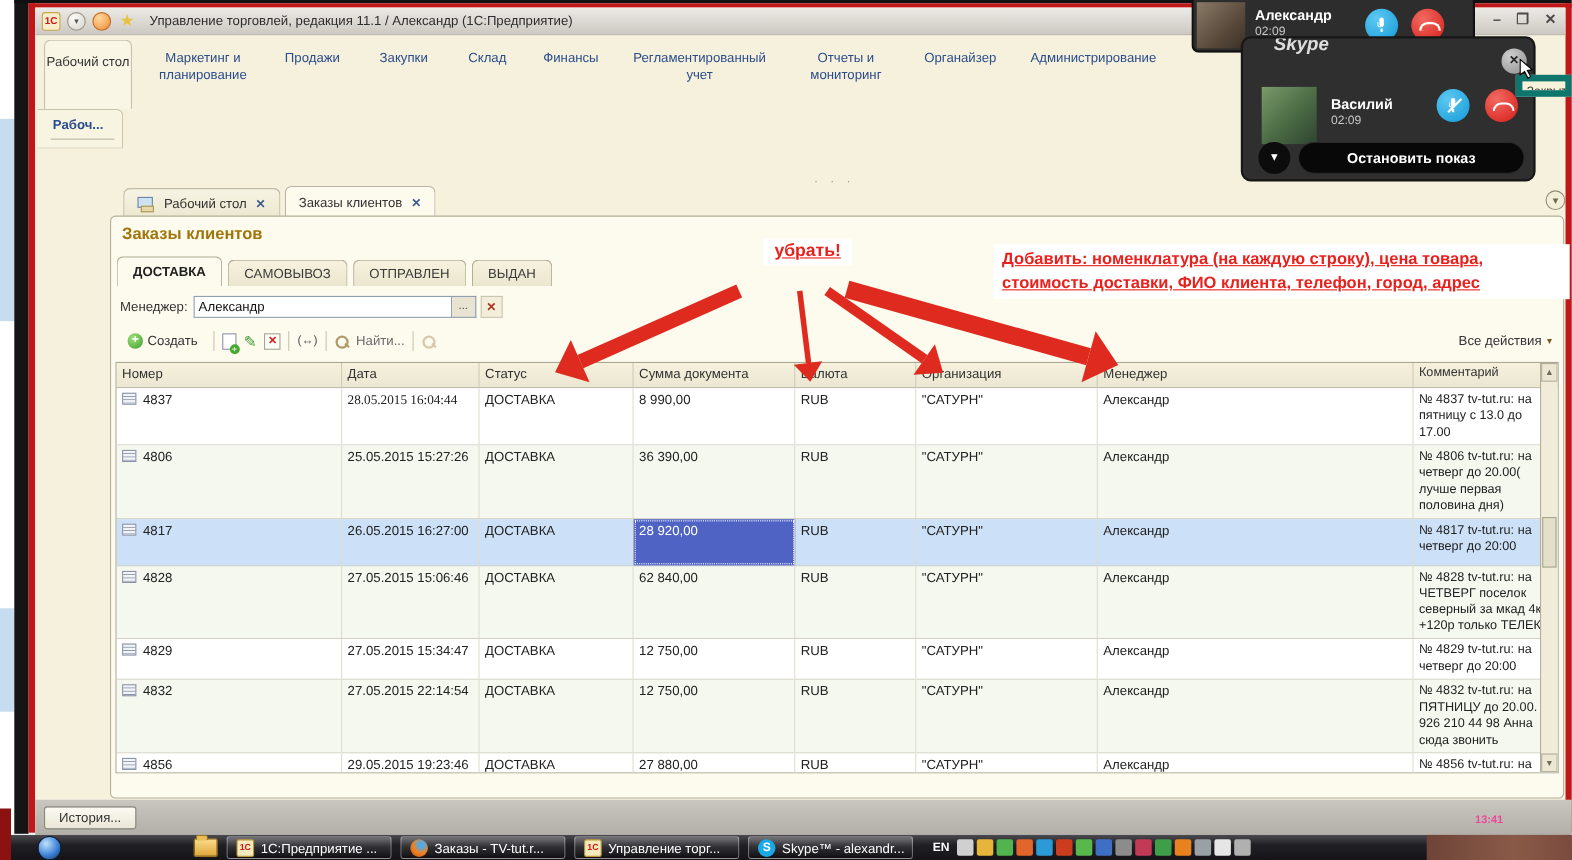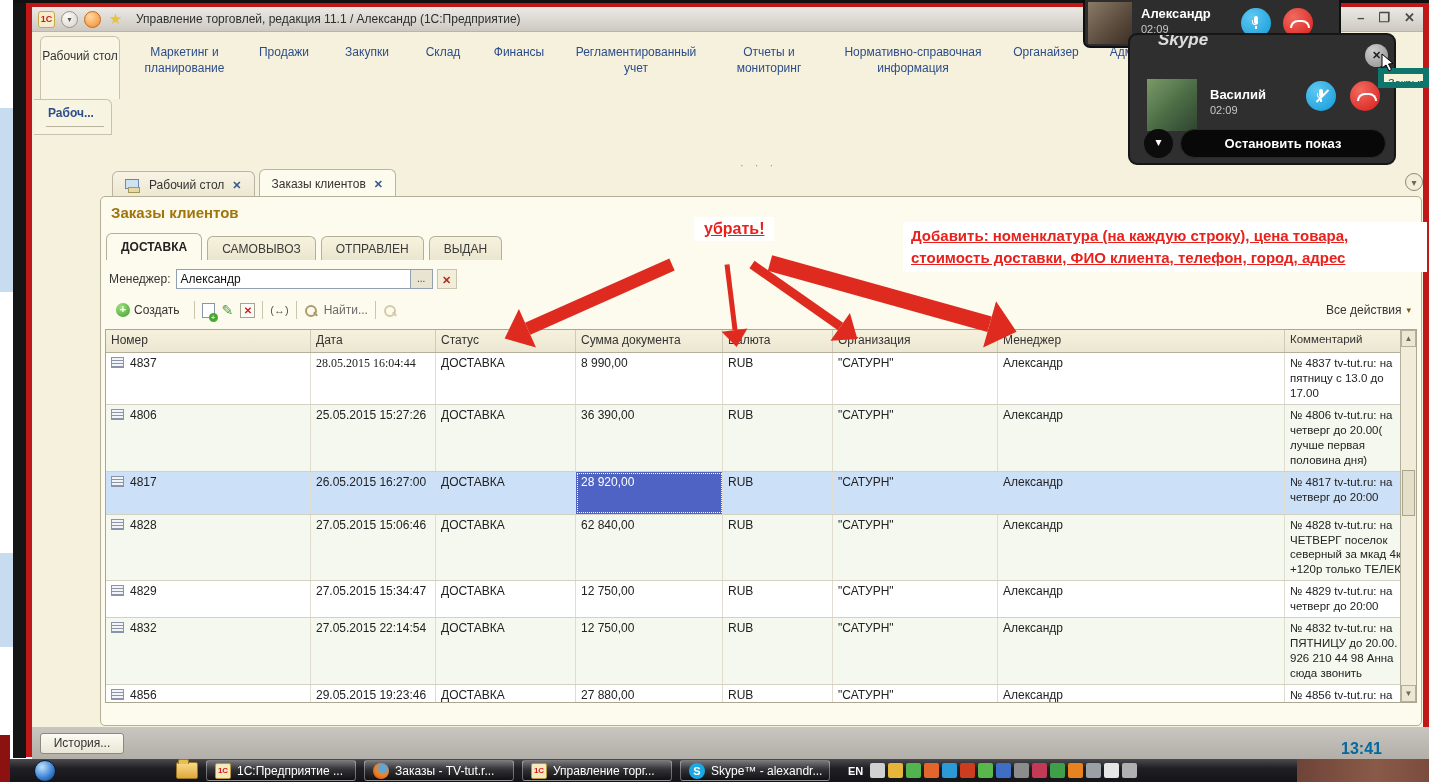--- a/index.html
+++ b/index.html
@@ -115,21 +115,21 @@
   .note-remove{left:694px;top:217px;font-size:16px;padding:3px 10px;}
   .note-add{left:903px;top:222px;width:524px;font-size:15px;line-height:1.45;padding:3px 8px;}
   .arrow{position:absolute;background:#df2a1f;transform-origin:0 50%;z-index:39;}
   .arrow::after{content:"";position:absolute;left:100%;top:50%;transform:translateY(-50%);
     border-style:solid;border-color:transparent;border-left-color:#df2a1f;}
 
   
   .gray-strip{position:absolute;left:32px;top:727px;width:1397px;height:32px;background:linear-gradient(#c9c6bf,#b2afa8);}
   .btn-history{position:absolute;left:40px;top:733px;width:84px;height:21px;background:linear-gradient(#fcfaf2,#eae6d6);
     border:1px solid #8a8a80;border-radius:3px;font-size:12px;color:#333;text-align:center;line-height:19px;}
-  .clock{position:absolute;left:1341px;top:740px;font-size:16px;color:#0369a1;font-weight:bold;z-index:5;}
+  .clock{position:absolute;left:1341px;top:740px;font-size:10px;color:#ec4899;font-weight:bold;z-index:5;}
   .taskbar{position:absolute;left:10px;top:759px;width:1419px;height:23px;
     background:linear-gradient(#4a4a50,#202024 40%,#141418);z-index:4;display:flex;align-items:center;}
   .orb{width:22px;height:22px;border-radius:50%;margin-left:24px;
     background:radial-gradient(circle at 35% 30%,#bfe2fb,#3f84d8 55%,#12335f);border:1px solid #0a1a30;}
   .tb-folder{width:22px;height:17px;margin-left:120px;background:linear-gradient(#f8da8a,#e0a83c);
     border:1px solid #9a7520;border-radius:2px;position:relative;}
   .tb-folder::before{content:"";position:absolute;left:1px;top:-4px;width:9px;height:4px;background:#e8bc56;border:1px solid #9a7520;border-bottom:none;border-radius:2px 2px 0 0;}
   .task-btn{display:flex;align-items:center;gap:6px;height:21px;margin-left:8px;padding:0 8px;width:150px;
     background:linear-gradient(rgba(255,255,255,.28),rgba(255,255,255,.08) 50%,rgba(0,0,0,.2));
     border:1px solid rgba(255,255,255,.35);border-radius:3px;color:#fff;font-size:12px;overflow:hidden;white-space:nowrap;}
@@ -211,21 +211,20 @@
     <div class="menu-strip">
       <div class="menu-home">Рабочий стол</div>
       <div class="menu-items">
         <span style="width: 105px;">Маркетинг и планирование</span>
         <span style="width: 72px;">Продажи</span>
         <span style="width: 72px;">Закупки</span>
         <span style="width: 58px;">Склад</span>
         <span style="width: 72px;">Финансы</span>
         <span style="width: 140px;">Регламентированный учет</span>
         <span style="width: 104px;">Отчеты и мониторинг</span>
-        <span style="width: 162px;">Нормативно-справочная информация</span>
         <span style="width: 82px;">Органайзер</span>
         <span style="width: 138px;">Администрирование</span>
       </div>
     </div>
 
     <div class="left-subtab">
       <span class="lbl">Рабоч...</span>
       <span class="ul"></span>
     </div>
     <span class="dots-handle">· · ·</span>

